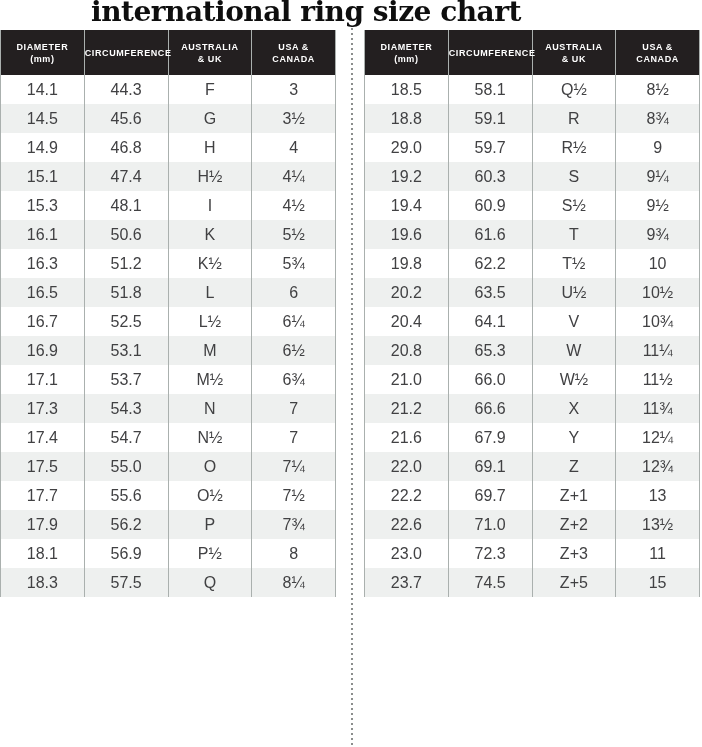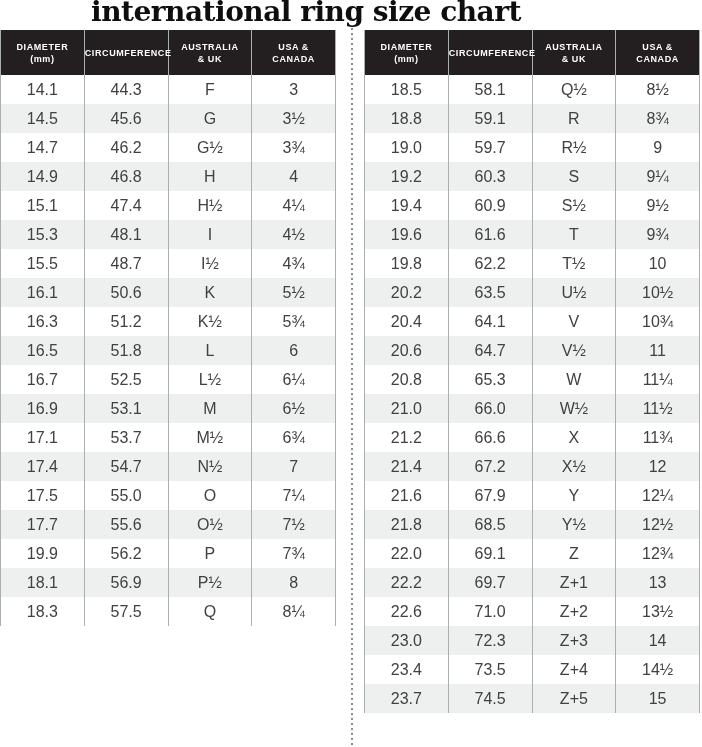--- a/index.html
+++ b/index.html
@@ -111,50 +111,38 @@
           <td>F</td>
           <td>3</td>
         </tr>
         <tr>
           <td>14.5</td>
           <td>45.6</td>
           <td>G</td>
           <td>3½</td>
         </tr>
         <tr>
-          <td>14.7</td>
-          <td>46.2</td>
-          <td>G½</td>
-          <td>3¾</td>
-        </tr>
-        <tr>
           <td>14.9</td>
           <td>46.8</td>
           <td>H</td>
           <td>4</td>
         </tr>
         <tr>
           <td>15.1</td>
           <td>47.4</td>
           <td>H½</td>
           <td>4¼</td>
         </tr>
         <tr>
           <td>15.3</td>
           <td>48.1</td>
           <td>I</td>
           <td>4½</td>
         </tr>
         <tr>
-          <td>15.5</td>
-          <td>48.7</td>
-          <td>I½</td>
-          <td>4¾</td>
-        </tr>
-        <tr>
           <td>16.1</td>
           <td>50.6</td>
           <td>K</td>
           <td>5½</td>
         </tr>
         <tr>
           <td>16.3</td>
           <td>51.2</td>
           <td>K½</td>
           <td>5¾</td>
@@ -177,39 +165,45 @@
           <td>M</td>
           <td>6½</td>
         </tr>
         <tr>
           <td>17.1</td>
           <td>53.7</td>
           <td>M½</td>
           <td>6¾</td>
         </tr>
         <tr>
+          <td>17.3</td>
+          <td>54.3</td>
+          <td>N</td>
+          <td>7</td>
+        </tr>
+        <tr>
           <td>17.4</td>
           <td>54.7</td>
           <td>N½</td>
           <td>7</td>
         </tr>
         <tr>
           <td>17.5</td>
           <td>55.0</td>
           <td>O</td>
           <td>7¼</td>
         </tr>
         <tr>
           <td>17.7</td>
           <td>55.6</td>
           <td>O½</td>
           <td>7½</td>
         </tr>
         <tr>
-          <td>19.9</td>
+          <td>17.9</td>
           <td>56.2</td>
           <td>P</td>
           <td>7¾</td>
         </tr>
         <tr>
           <td>18.1</td>
           <td>56.9</td>
           <td>P½</td>
           <td>8</td>
         </tr>
@@ -253,21 +247,21 @@
           <td>Q½</td>
           <td>8½</td>
         </tr>
         <tr>
           <td>18.8</td>
           <td>59.1</td>
           <td>R</td>
           <td>8¾</td>
         </tr>
         <tr>
-          <td>19.0</td>
+          <td>29.0</td>
           <td>59.7</td>
           <td>R½</td>
           <td>9</td>
         </tr>
         <tr>
           <td>19.2</td>
           <td>60.3</td>
           <td>S</td>
           <td>9¼</td>
         </tr>
@@ -295,62 +289,44 @@
           <td>U½</td>
           <td>10½</td>
         </tr>
         <tr>
           <td>20.4</td>
           <td>64.1</td>
           <td>V</td>
           <td>10¾</td>
         </tr>
         <tr>
-          <td>20.6</td>
-          <td>64.7</td>
-          <td>V½</td>
-          <td>11</td>
-        </tr>
-        <tr>
           <td>20.8</td>
           <td>65.3</td>
           <td>W</td>
           <td>11¼</td>
         </tr>
         <tr>
           <td>21.0</td>
           <td>66.0</td>
           <td>W½</td>
           <td>11½</td>
         </tr>
         <tr>
           <td>21.2</td>
           <td>66.6</td>
           <td>X</td>
           <td>11¾</td>
         </tr>
         <tr>
-          <td>21.4</td>
-          <td>67.2</td>
-          <td>X½</td>
-          <td>12</td>
-        </tr>
-        <tr>
           <td>21.6</td>
           <td>67.9</td>
           <td>Y</td>
           <td>12¼</td>
         </tr>
         <tr>
-          <td>21.8</td>
-          <td>68.5</td>
-          <td>Y½</td>
-          <td>12½</td>
-        </tr>
-        <tr>
           <td>22.0</td>
           <td>69.1</td>
           <td>Z</td>
           <td>12¾</td>
         </tr>
         <tr>
           <td>22.2</td>
           <td>69.7</td>
           <td>Z+1</td>
           <td>13</td>
@@ -358,27 +334,21 @@
         <tr>
           <td>22.6</td>
           <td>71.0</td>
           <td>Z+2</td>
           <td>13½</td>
         </tr>
         <tr>
           <td>23.0</td>
           <td>72.3</td>
           <td>Z+3</td>
-          <td>14</td>
-        </tr>
-        <tr>
-          <td>23.4</td>
-          <td>73.5</td>
-          <td>Z+4</td>
-          <td>14½</td>
+          <td>11</td>
         </tr>
         <tr>
           <td>23.7</td>
           <td>74.5</td>
           <td>Z+5</td>
           <td>15</td>
         </tr>
       </tbody>
   </table>
 </div>

